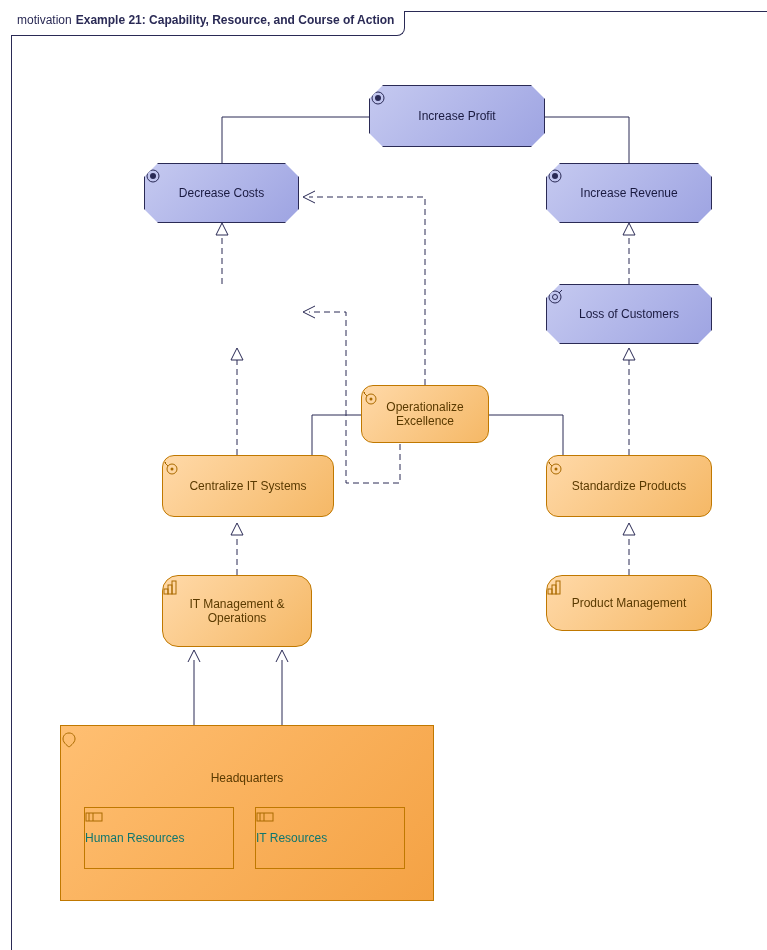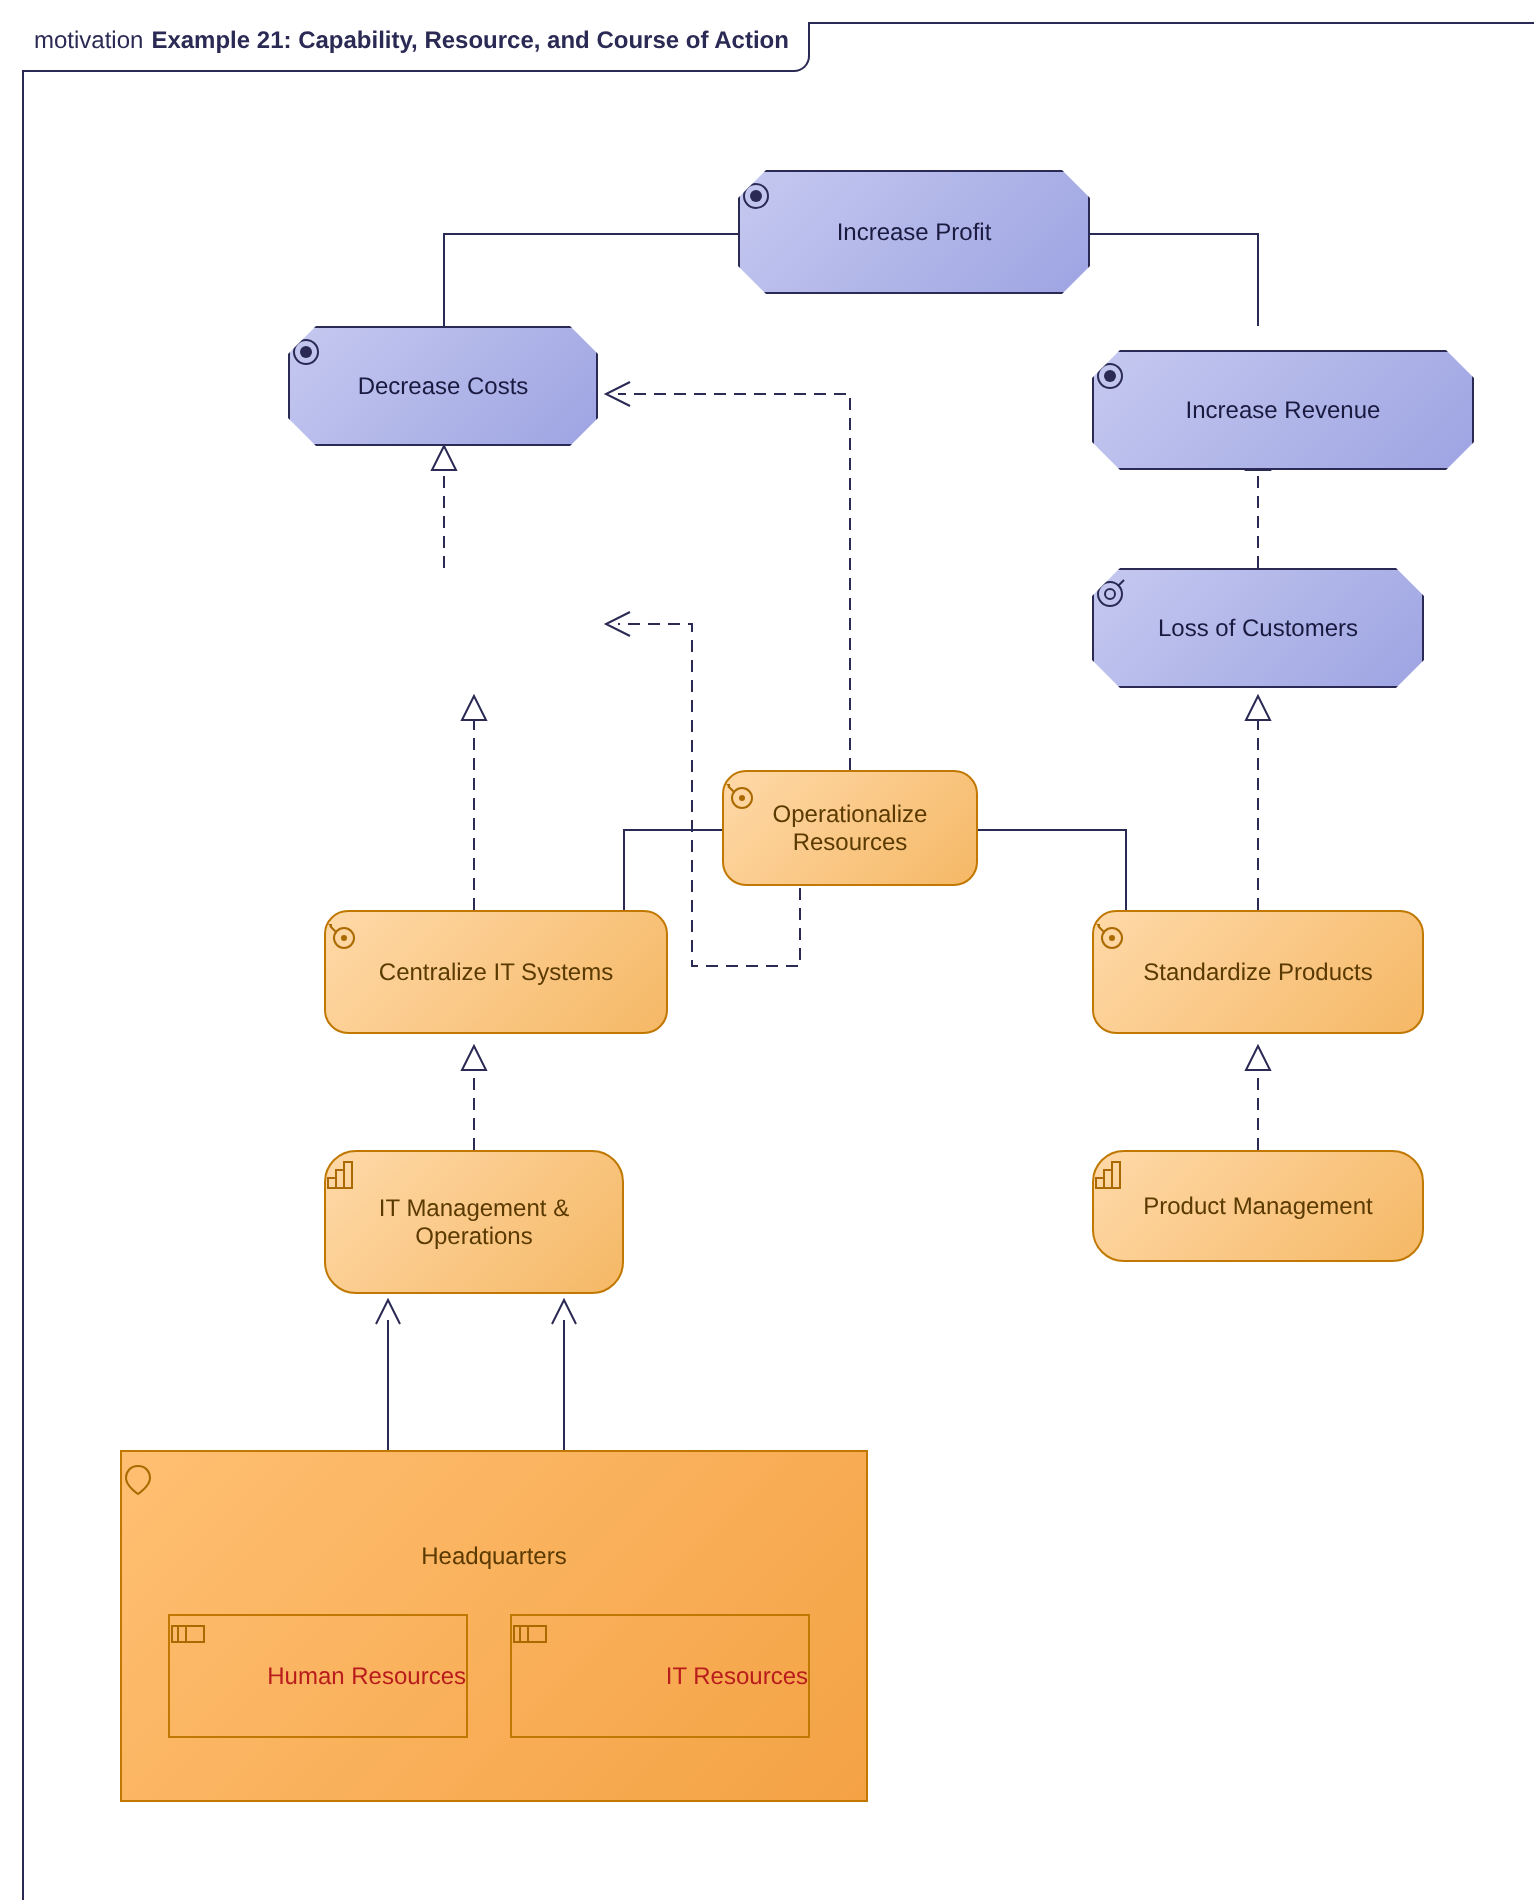--- a/index.html
+++ b/index.html
@@ -5,21 +5,21 @@
 html,body{margin:0;padding:0;font-family:"Segoe UI",Arial,sans-serif;font-size:12px;color:#2a2a55}
 #frame{position:relative;width:763px;height:946px;border:1px solid #2a2a55;margin:11px;background:#fff}
 .title-tab{position:absolute;top:-1px;left:-1px;height:20px;border:1px solid #2a2a55;border-top:none;border-left:none;border-bottom-right-radius:8px;padding:2px 10px 2px 6px;background:#fff;font-size:12px;font-weight:bold;white-space:nowrap}
 .title-tab span:first-child{font-weight:normal;margin-right:4px}
 .node{position:absolute;box-sizing:border-box;display:flex;align-items:center;justify-content:center;text-align:center;padding:4px}
 .goal,.outcome{background:linear-gradient(135deg,#c5c9f0 0%,#9ea4e2 100%);border:1px solid #2a2a55;color:#1a1a40}
 .course,.capability{background:linear-gradient(135deg,#ffd9a8 0%,#f5b866 100%);border:1px solid #c07800;color:#5a3a00}
 .oct{clip-path:polygon(14px 0,calc(100% - 14px) 0,100% 14px,100% calc(100% - 14px),calc(100% - 14px) 100%,14px 100%,0 calc(100% - 14px),0 14px)}
 .rrect{border-radius:12px}
 .capbox{border-radius:16px}
-.resource{position:absolute;box-sizing:border-box;border:1px solid #c07800;background:transparent;display:flex;align-items:center;justify-content:flex-end;color:#b91c1c;font-size:12px}
+.resource{position:absolute;box-sizing:border-box;border:1px solid #c07800;background:transparent;display:flex;align-items:center;justify-content:flex-start;color:#0f766e;font-size:12px}
 .loc{position:absolute;box-sizing:border-box;background:linear-gradient(135deg,#ffbf72 0%,#f4a244 100%);border:1px solid #c07800}
 .loc-label{position:absolute;color:#5a3a00;font-size:12px;text-align:center}
 svg{position:absolute;top:0;left:0;pointer-events:none}
 .conn{stroke:#2a2a55;stroke-width:1;fill:none}
 .dash{stroke-dasharray:6 4}
 .hollow-tri{fill:#fff;stroke:#2a2a55;stroke-width:1}
 .open-arrow{stroke:#2a2a55;stroke-width:1;fill:none}
 .diamond{fill:#fff;stroke:#2a2a55;stroke-width:1}
 .dot{fill:#2a2a55}
 .icon{position:absolute;top:4px;right:6px;width:16px;height:16px}
@@ -82,39 +82,39 @@
         <circle cx="8" cy="8" r="3" fill="#2a2a55"></circle>
       </svg>
   </div>
   <div class="node goal oct" style="left:132px;top:151px;width:155px;height:60px">
     <span>Decrease Costs</span>
     <svg class="icon" viewBox="0 0 16 16">
         <circle cx="8" cy="8" r="6" fill="none" stroke="#2a2a55"></circle>
         <circle cx="8" cy="8" r="3" fill="#2a2a55"></circle>
       </svg>
   </div>
-  <div class="node goal oct" style="left:534px;top:163px;width:191px;height:60px">
+  <div class="node goal oct" style="left:534px;top:151px;width:166px;height:60px">
     <span>Increase Revenue</span>
     <svg class="icon" viewBox="0 0 16 16">
         <circle cx="8" cy="8" r="6" fill="none" stroke="#2a2a55"></circle>
         <circle cx="8" cy="8" r="3" fill="#2a2a55"></circle>
       </svg>
   </div>
 
   <div class="node outcome oct" style="left:534px;top:272px;width:166px;height:60px">
     <span>Loss of Customers</span>
     <svg class="icon" viewBox="0 0 16 16">
         <circle cx="8" cy="8" r="6" fill="none" stroke="#2a2a55"></circle>
         <circle cx="8" cy="8" r="2.5" fill="none" stroke="#2a2a55"></circle>
         <line x1="12" y1="4" x2="15" y2="1" stroke="#2a2a55"></line>
       </svg>
   </div>
 
   <div class="node course rrect" style="left:349px;top:373px;width:128px;height:58px">
-    <span>Operationalize Resources</span>
+    <span>Operationalize Excellence</span>
     <svg class="icon" viewBox="0 0 16 16">
         <circle cx="9" cy="9" r="5" fill="none" stroke="#aa6a00"></circle>
         <circle cx="9" cy="9" r="1.5" fill="#aa6a00"></circle>
         <path d="M2 3 L5 6" stroke="#aa6a00"></path>
         <path d="M1 2 L3 2 L3 4 Z" fill="#aa6a00"></path>
       </svg>
   </div>
   <div class="node course rrect" style="left:150px;top:443px;width:172px;height:62px">
     <span>Centralize IT Systems</span>
     <svg class="icon" viewBox="0 0 16 16">

